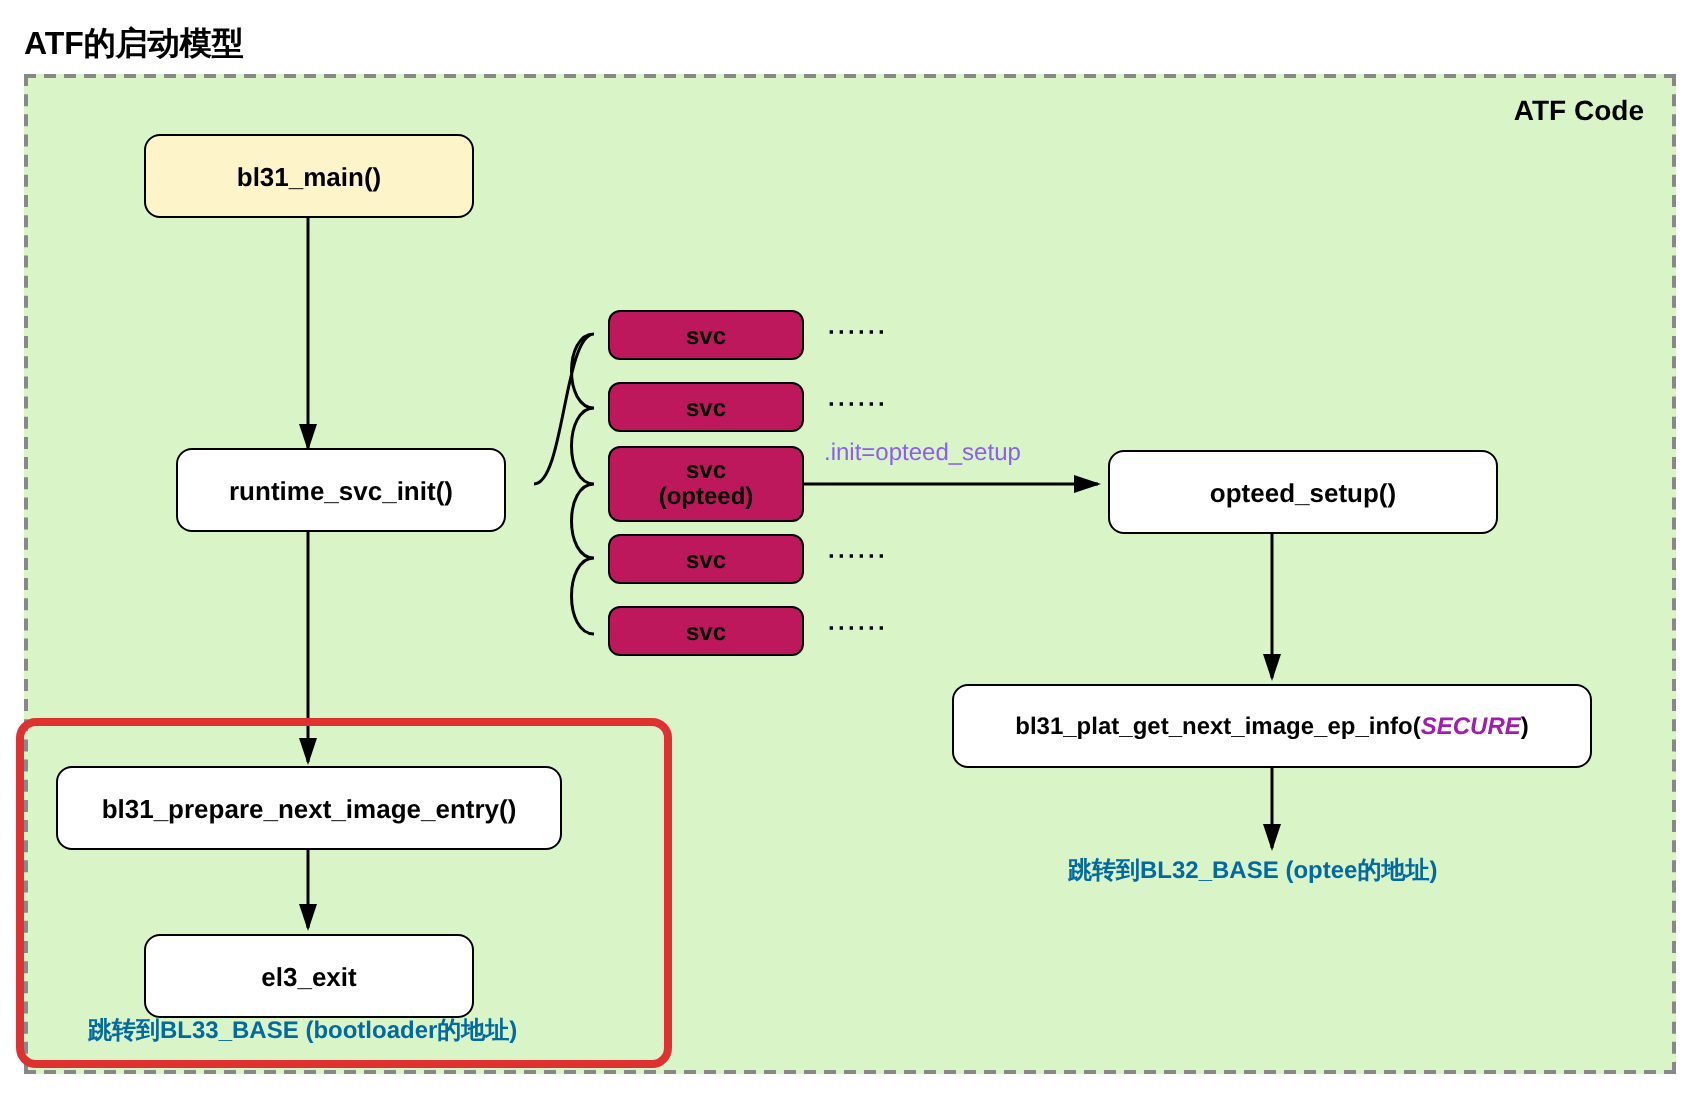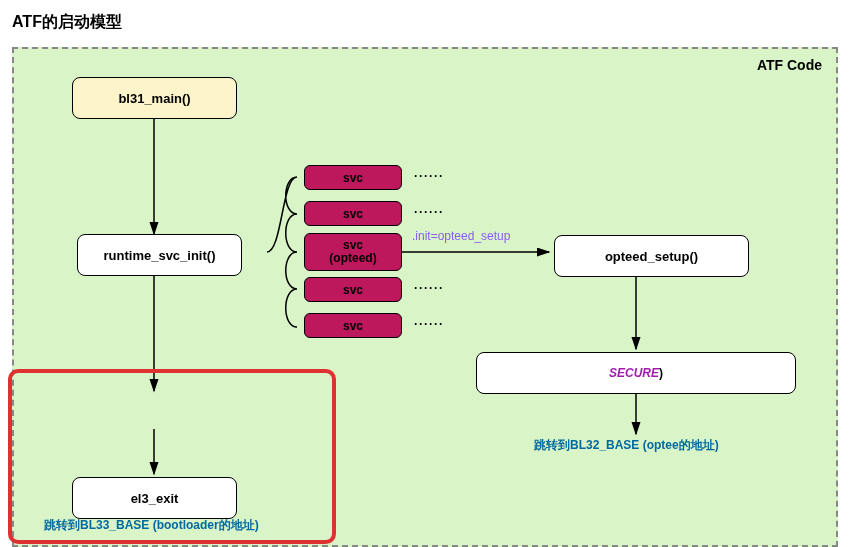--- a/index.html
+++ b/index.html
@@ -6,21 +6,21 @@
   body {
     margin: 0;
     padding: 12px;
     font-family: "Microsoft YaHei", Arial, sans-serif;
     background: #fff;
     width: 852px;
   }
   .title {
     font-weight: bold;
     font-size: 16px;
-    margin-bottom: 14px;
+    margin-bottom: 4px;
   }
   .container {
     position: relative;
     width: 826px;
     height: 500px;
     border: 2px dashed #888;
     background: #d9f4c7;
   }
   .container-label {
     position: absolute;
@@ -116,24 +116,25 @@
 
     <line x1="388" y1="203" x2="535" y2="203" stroke="#000" stroke-width="1.5" marker-end="url(#ah)"></line>
 
     <line x1="622" y1="223" x2="622" y2="300" stroke="#000" stroke-width="1.5" marker-end="url(#ah)"></line>
 
     <line x1="622" y1="338" x2="622" y2="385" stroke="#000" stroke-width="1.5" marker-end="url(#ah)"></line>
   </svg>
 
   <div class="box yellow" style="left:58px; top:28px; width:165px; height:38px;">bl31_main()</div>
 
-  <div class="box" style="left:63px; top:185px; width:165px; height:36px;">runtime_svc_init()</div>
+  <div class="box" style="left:74px; top:185px; width:165px; height:36px;">runtime_svc_init()</div>
 
   <div class="red-frame" style="left:-6px; top:320px; width:328px; height:175px;"></div>
 
+  <div class="box" style="left:14px; top:344px; width:253px; height:36px;">bl31_prepare_next_image_entry()</div>
 
   <div class="box" style="left:58px; top:428px; width:165px; height:34px;">el3_exit</div>
 
   <div class="red-label" style="left:30px; top:468px;">跳转到BL33_BASE (bootloader的地址)</div>
 
   <div class="svc-box" style="left:290px; top:116px; width:98px; height:25px;">svc</div>
   <div class="dots" style="left:400px; top:120px;">······</div>
 
   <div class="svc-box" style="left:290px; top:152px; width:98px; height:25px;">svc</div>
   <div class="dots" style="left:400px; top:156px;">······</div>
@@ -147,19 +148,20 @@
   <div class="dots" style="left:400px; top:232px;">······</div>
 
   <div class="svc-box" style="left:290px; top:264px; width:98px; height:25px;">svc</div>
   <div class="dots" style="left:400px; top:268px;">······</div>
 
   <div class="edge-label" style="left:398px; top:180px;">.init=opteed_setup</div>
 
   <div class="box" style="left:540px; top:186px; width:195px; height:36px;">opteed_setup()</div>
 
   <div class="box" style="left:462px; top:303px; width:320px; height:34px; font-size:12px;">
+    <span>bl31_plat_get_next_image_ep_info(</span>
       <span class="secure">SECURE</span>
       <span>)</span>
   </div>
 
   <div class="red-label" style="left:520px; top:388px;">跳转到BL32_BASE (optee的地址)</div>
 
 </div>
 
 </body></html>

